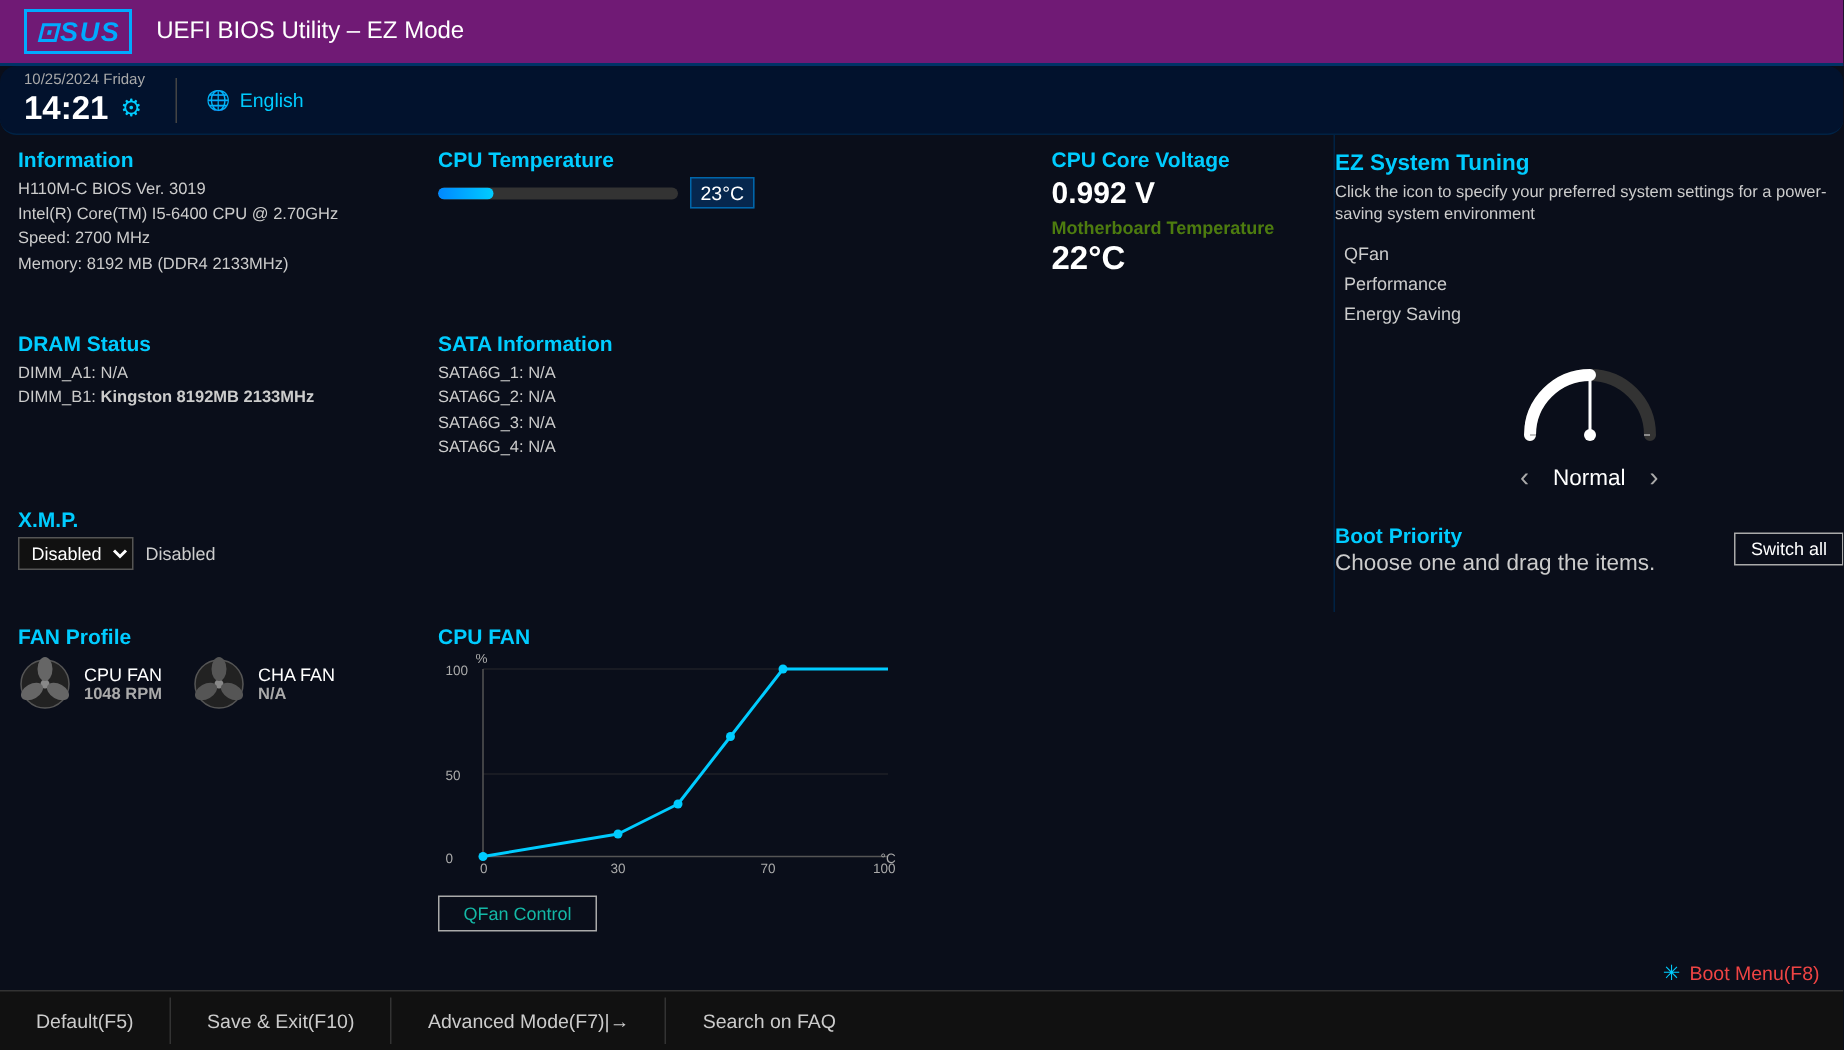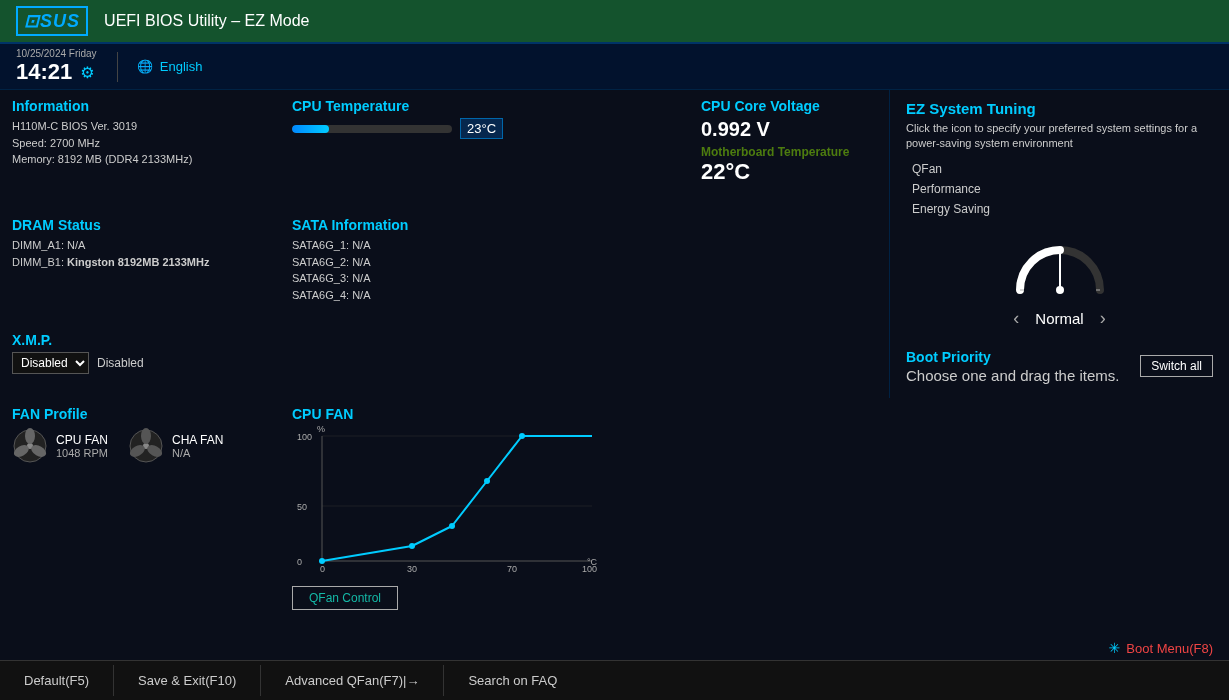--- a/index.html
+++ b/index.html
@@ -17,21 +17,21 @@
       position: relative;
       z-index: 1;
       width: 100%;
       height: 100%;
       display: flex;
       flex-direction: column;
     }
 
     
     .top-bar {
-      background: #14532d;
+      background: #701a75;
       border-bottom: 2px solid #003366;
       padding: 6px 16px;
       display: flex;
       align-items: center;
       gap: 16px;
       min-height: 44px;
     }
 
     .asus-logo {
       color: #00aaff;
@@ -51,20 +51,21 @@
 
     
     .header-row {
       background: rgba(0,20,50,0.8);
       padding: 4px 16px;
       display: flex;
       align-items: center;
       gap: 20px;
       border-bottom: 1px solid #002244;
       min-height: 36px;
+      border-radius: 11px;
     }
 
     .datetime-block { display: flex; flex-direction: column; }
     .date-text { font-size: 10px; color: #aaa; }
     .time-text { font-size: 22px; font-weight: bold; color: #fff; }
     .gear-icon { font-size: 16px; color: #00ccff; margin-left: 4px; cursor: pointer; }
 
     .divider-v {
       width: 1px;
       height: 30px;
@@ -180,21 +181,21 @@
       cursor: pointer;
     }
     .xmp-status { font-size: 12px; color: #ccc; }
     .boot-title { color: #00ccff; font-size: 14px; font-weight: bold; margin-bottom: 2px; }
     .boot-desc { font-size: 15px; color: #ccc; }
 
     .boot-header {
       display: flex;
       align-items: center;
       justify-content: space-between;
-      margin-bottom: 4px;
+      margin-bottom: 14px;
     }
     .switch-all-btn {
       background: transparent;
       border: 1px solid #aaa;
       color: #fff;
       padding: 3px 10px;
       font-size: 12px;
       cursor: pointer;
     }
 
@@ -206,21 +207,21 @@
     }
 
     .fan-unit {
       display: flex;
       align-items: center;
       gap: 8px;
     }
 
     .fan-info { display: flex; flex-direction: column; }
     .fan-name { font-size: 12px; color: #fff; }
-    .fan-rpm { font-size: 11px; color: #aaa; }
+    .fan-rpm { font-size: 11px; color: #aaa; font-weight: bold; }
 
     .qfan-btn {
       background: transparent;
       border: 1px solid #aaa;
       color: #14b8a6;
       padding: 4px 16px;
       font-size: 12px;
       cursor: pointer;
       display: block;
       margin-top: 6px;
@@ -278,20 +279,21 @@
       <span>English</span>
     </div>
   </div>
 
   <div style="flex:1;display:grid;grid-template-columns:280px 1fr 200px 340px;grid-template-rows:auto auto auto 1fr;overflow:hidden;">
 
     <div class="section" style="grid-column:1;grid-row:1;">
       <div class="section-title">Information</div>
       <div class="section-text">
         <div>H110M-C   BIOS Ver. 3019</div>
+        <div>Intel(R) Core(TM) I5-6400 CPU @ 2.70GHz</div>
         <div>Speed: 2700 MHz</div>
         <div>Memory: 8192 MB (DDR4 2133MHz)</div>
       </div>
     </div>
 
     <div class="section" style="grid-column:2;grid-row:1;">
       <div class="section-title">CPU Temperature</div>
       <div class="temp-bar-container">
         <div class="temp-bar-track">
           <div class="temp-bar-fill" style="width:23%;"></div>
@@ -300,21 +302,21 @@
       </div>
     </div>
 
     <div class="section" style="grid-column:3;grid-row:1;">
       <div class="section-title">CPU Core Voltage</div>
       <div class="voltage-value">0.992 V</div>
       <div class="mb-temp-label">Motherboard Temperature</div>
       <div class="mb-temp-value">22°C</div>
     </div>
 
-    <div style="grid-column:4;grid-row:1/4;border-left:1px solid #002244;padding:10px 16px;">
+    <div style="grid-column:4;grid-row:1/4;border-left:1px solid #002244;padding:10px 0;">
       <div class="ez-tuning-title">EZ System Tuning</div>
       <div class="ez-tuning-desc">Click the icon to specify your preferred system settings for a power-saving system environment</div>
 
       <div class="profile-options">
         <div class="profile-option">QFan</div>
         <div class="profile-option">Performance</div>
         <div class="profile-option">Energy Saving</div>
       </div>
 
       <div class="gauge-area">
@@ -467,20 +469,20 @@
   </div>
 
   <div class="bottom-toolbar">
     <div class="toolbar-item">
       <span>Default(F5)</span>
     </div>
     <div class="toolbar-item">
       <span>Save &amp; Exit(F10)</span>
     </div>
     <div class="toolbar-item">
-      <span>Advanced QFan(F7)|→</span>
+      <span>Advanced Mode(F7)|→</span>
     </div>
     <div class="toolbar-item">
       <span>Search on FAQ</span>
     </div>
   </div>
 
 </div>
 
 </body></html>

